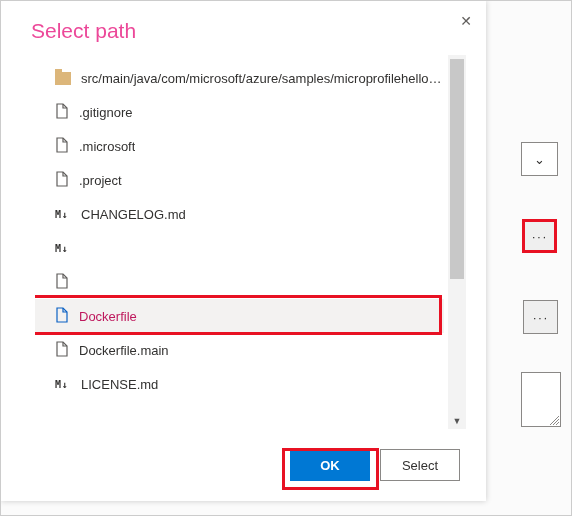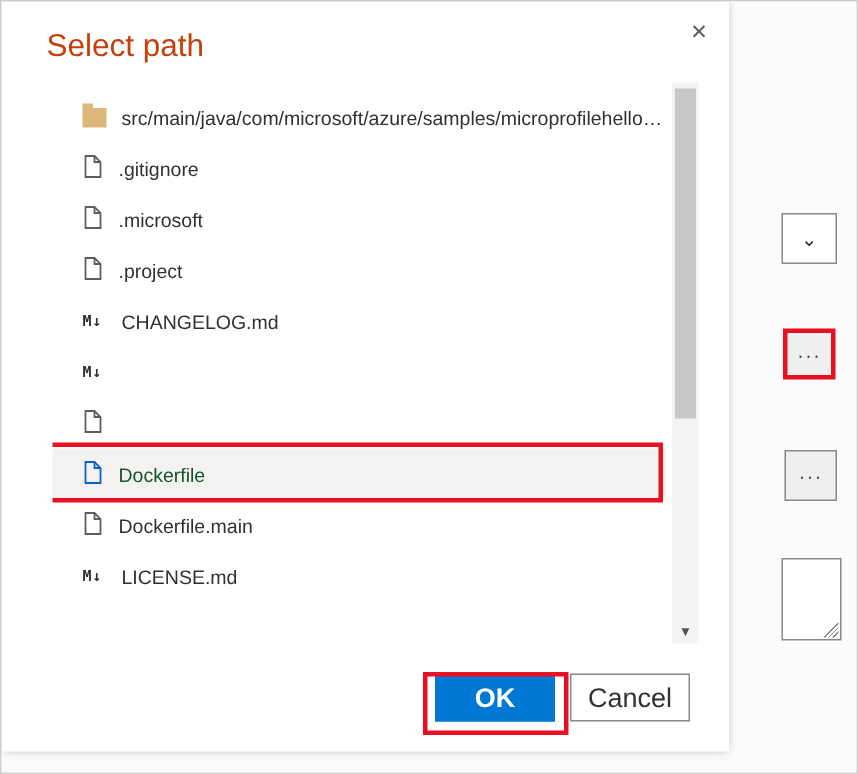--- a/index.html
+++ b/index.html
@@ -60,21 +60,21 @@
     position: absolute; left: 0; top: 0;
     width: 485px; height: 500px;
     background: #fff;
     box-shadow: 0 0 6px rgba(0,0,0,0.2);
     display: flex; flex-direction: column;
   }
   .dlg-title {
     font-size: 21px;
     font-weight: 400;
     padding: 18px 0 8px 30px;
-    color: #c2410c;
+    color: #ec4899;
   }
   .dlg-close {
     position: absolute; right: 6px; top: 6px;
     width: 28px; height: 28px;
     display: flex; align-items: center; justify-content: center;
     color: #605e5c;
     cursor: pointer;
     font-size: 14px;
   }
   .tree-wrap {
@@ -112,21 +112,21 @@
     display: flex; align-items: center;
     padding-left: 20px;
     gap: 10px;
     white-space: nowrap;
     overflow: hidden;
     text-overflow: ellipsis;
     cursor: pointer;
   }
   .row.selected {
     background: #f3f2f1;
-    color: #14532d;
+    color: #be185d;
   }
   .row.selected .file-ic { stroke: #0b61c4; }
   .row .lbl { overflow: hidden; text-overflow: ellipsis; }
   .folder-ic {
     width: 16px; height: 13px;
     background: #dcb67a;
     position: relative;
     flex-shrink: 0;
   }
   .folder-ic::before {
@@ -156,21 +156,21 @@
     height: 72px;
     display: flex; align-items: center; justify-content: flex-end;
     gap: 10px;
     padding-right: 26px;
   }
   .btn {
     height: 32px; min-width: 80px;
     border: 1px solid #8a8886;
     background: #fff;
     display: flex; align-items: center; justify-content: center;
-    font-size: 18px;
+    font-size: 13px;
     cursor: pointer;
   }
   .btn.primary {
     background: #0078d4; color: #fff; border-color: #0078d4;
     font-weight: 600;
   }
   .ok-hl {
     position: absolute;
     border: 3px solid #e81123;
     pointer-events: none;
@@ -264,18 +264,18 @@
       <div class="scroll-track">
         <div class="scroll-arrow up">▲</div>
         <div class="scroll-thumb"></div>
         <div class="scroll-arrow dn">▼</div>
       </div>
       <div id="row-hl" class="hl-box" style="left: -4px; right: 24px; top: 240px; height: 40px;"></div>
     </div>
 
     <div class="footer">
       <div class="btn primary">OK</div>
-      <div class="btn">Cancel</div>
+      <div class="btn">Select</div>
     </div>
     <div class="ok-hl" style="left:281px; top:447px; width:97px; height:42px;"></div>
   </div>
 
 </div>
 
 </body></html>

